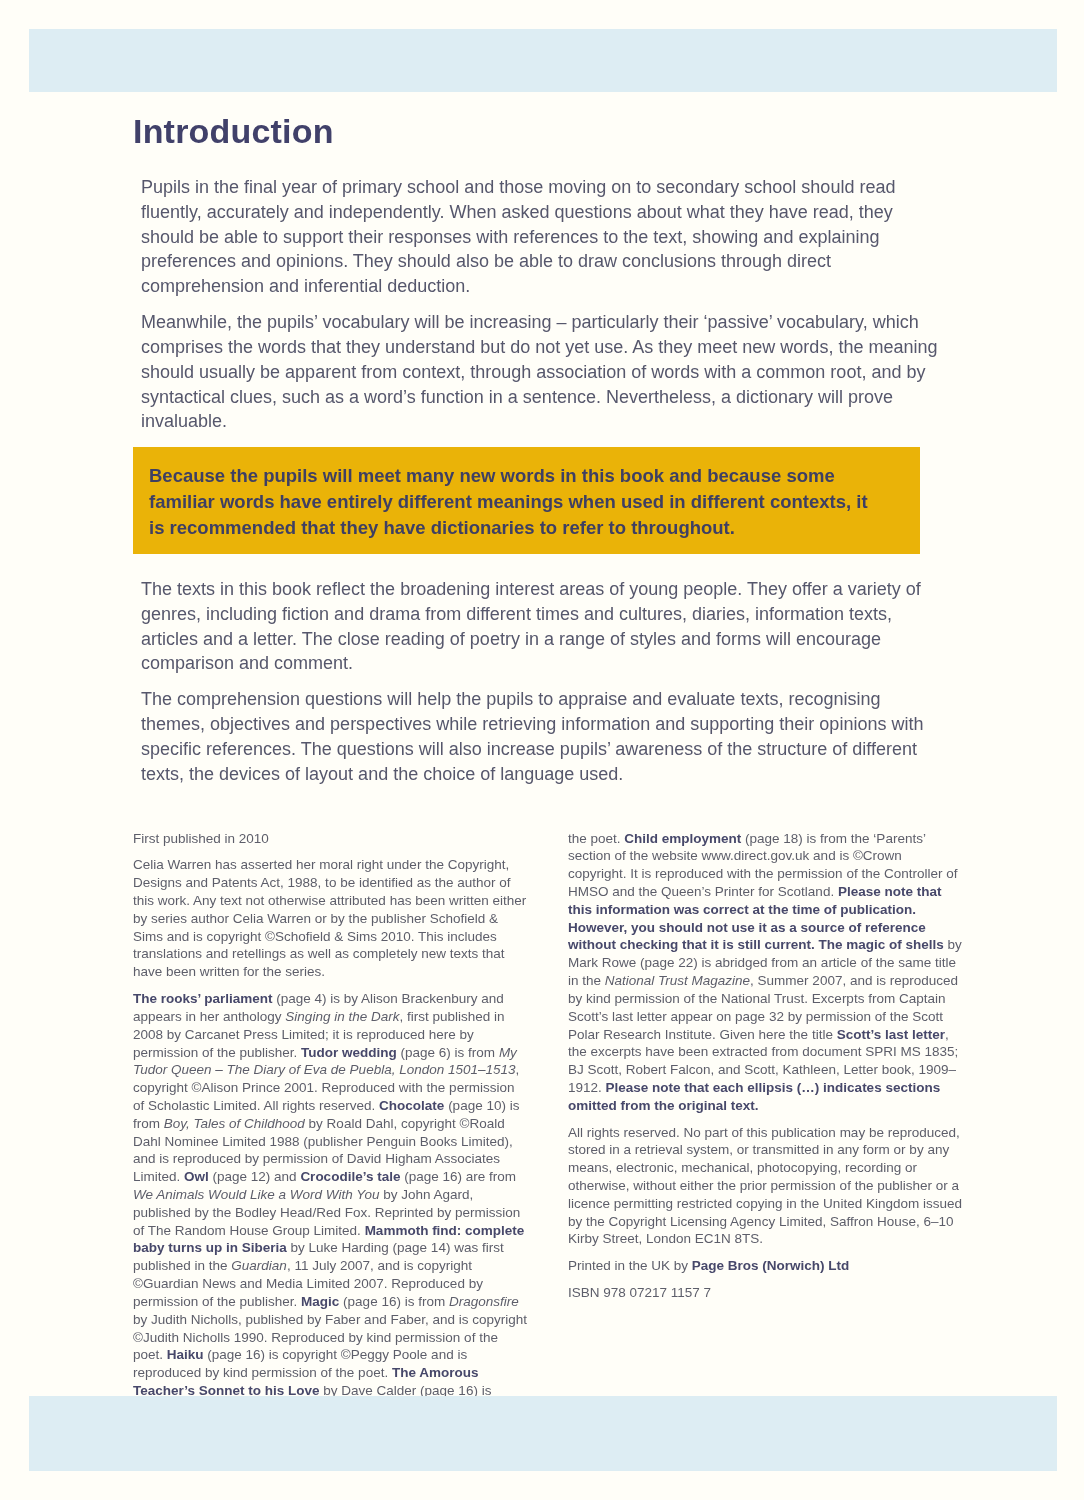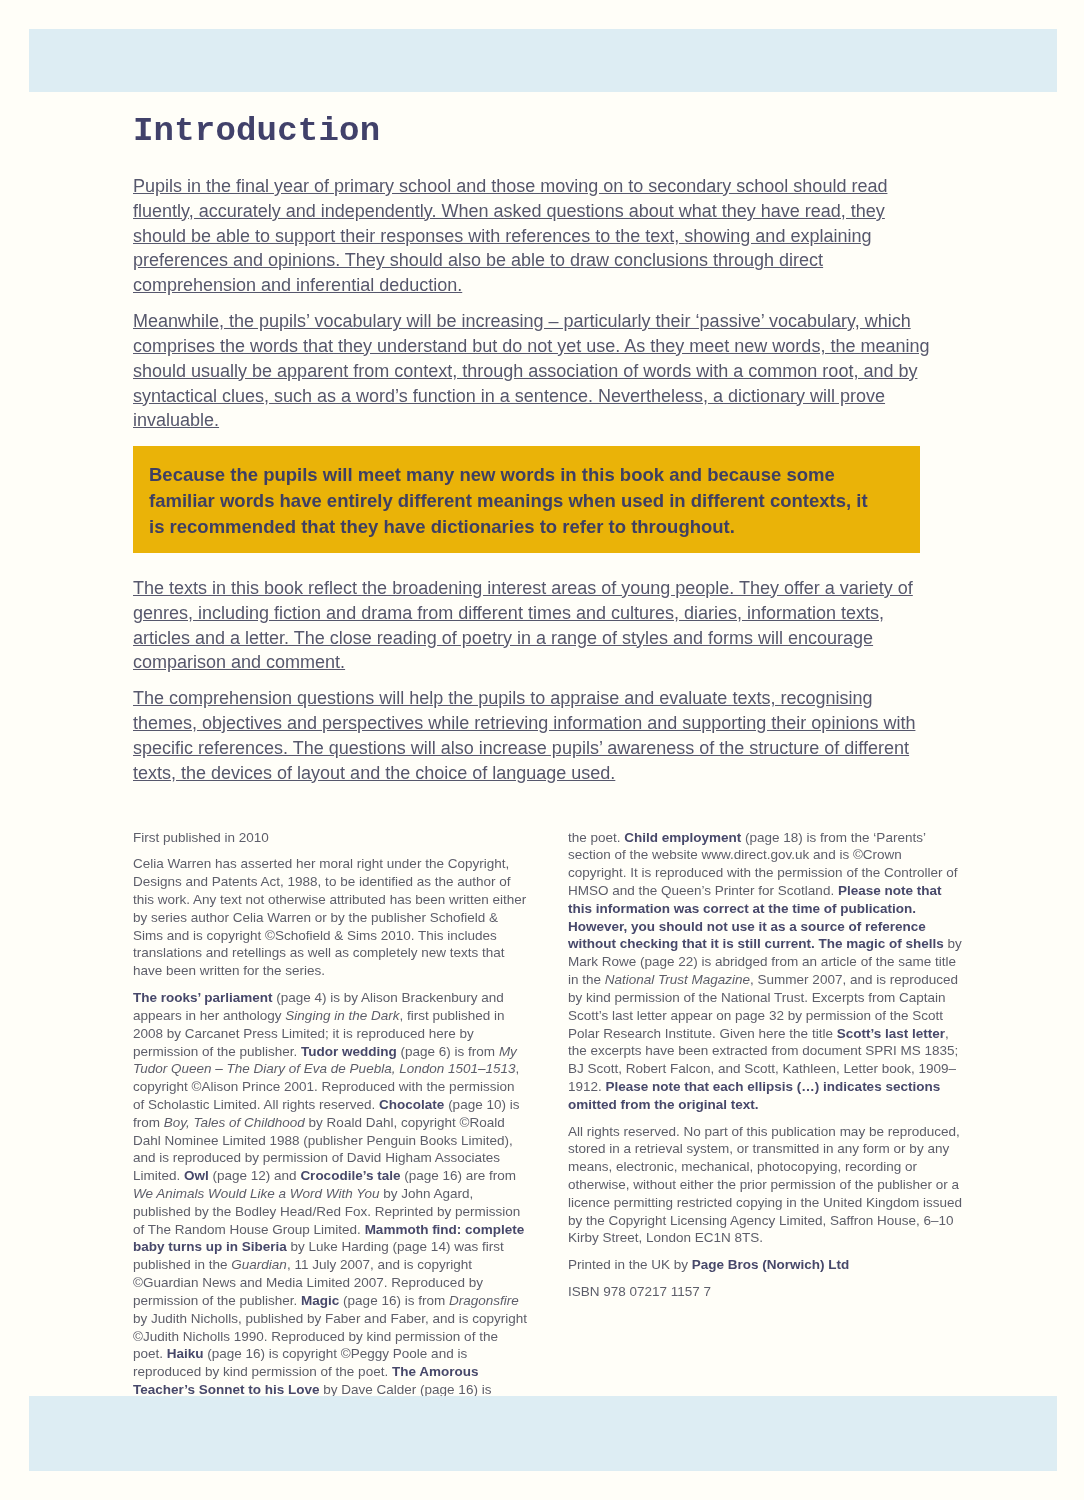--- a/index.html
+++ b/index.html
@@ -14,32 +14,31 @@
     position:absolute; left:29px; width:1028px;
     background:#ddedf3;
   }
   .band-top { top:29px; height:63px; }
   .band-bottom { top:1396px; height:75px; }
 
   .content {
     position:absolute; left:133px; top:112px; width:830px;
   }
   h1.page-title {
-    font-family:Liberation Mono, monospace;
+    font-family:Liberation Sans, sans-serif;
     font-size:34px; font-weight:700;
     color:#41416a;
     margin:0 0 24px 0;
     letter-spacing:0.2px;
   }
   .body-text p {
     font-size:18px; line-height:1.38;
     color:#56576c;
-    margin:0 0 11px 0;
+    margin:0 0 11px 8px;
     max-width:797px;
-    text-decoration:underline;
   }
   .callout {
     background:#eab308;
     width:787px; box-sizing:border-box;
     padding:16px 18px 13px 16px;
     margin:13px 0 23px 0;
   }
   .callout p {
     font-weight:bold;
     color:#3e3f63;

